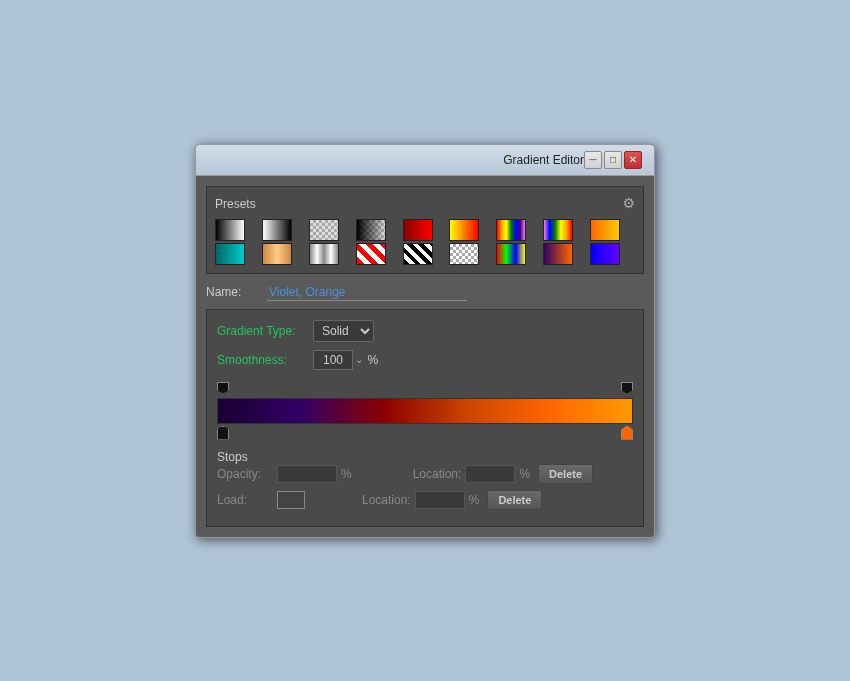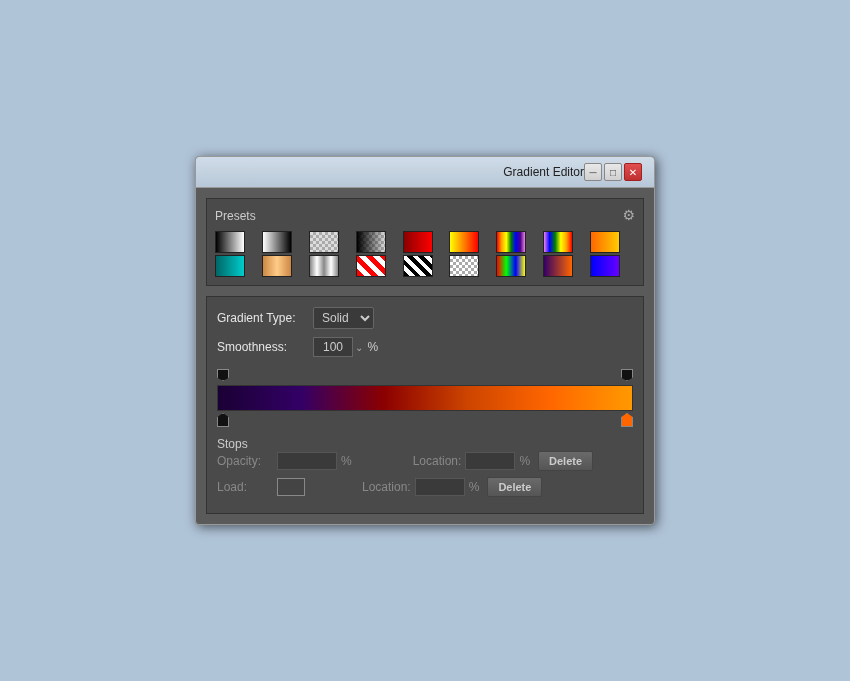--- a/index.html
+++ b/index.html
@@ -162,21 +162,21 @@
       padding: 10px;
     }
 
     .type-row {
       display: flex;
       align-items: center;
       margin-bottom: 8px;
     }
 
     .type-label {
-      color: #e5e5e5;
+      color: #22c55e;
       margin-right: 6px;
       min-width: 90px;
     }
 
     select {
       background: #3a3a3a;
       color: #ccc;
       border: 1px solid #666;
       border-radius: 2px;
       padding: 2px 4px;
@@ -382,20 +382,24 @@
           <div class="preset-swatch g-chrome" title="Chrome"></div>
           <div class="preset-swatch g-diagonal" title="Diagonal"></div>
           <div class="preset-swatch g-diag2" title="Diagonal BW"></div>
           <div class="preset-swatch g-tp2" title="Transparent 2"></div>
           <div class="preset-swatch g-multicolor" title="Multicolor"></div>
           <div class="preset-swatch g-violet-orange" title="Violet Orange"></div>
           <div class="preset-swatch g-blue" title="Blue Purple"></div>
         </div>
       </div>
 
+      <div class="dialog-row">
+        <span class="field-label">Name:</span>
+        <input class="name-input" type="text" value="Violet, Orange" style="">
+      </div>
 
       <div class="gradient-type-section">
 
         <div class="type-row">
           <span class="type-label">Gradient Type:</span>
           <select>
             <option>Solid</option>
             <option>Noise</option>
           </select>
         </div>

